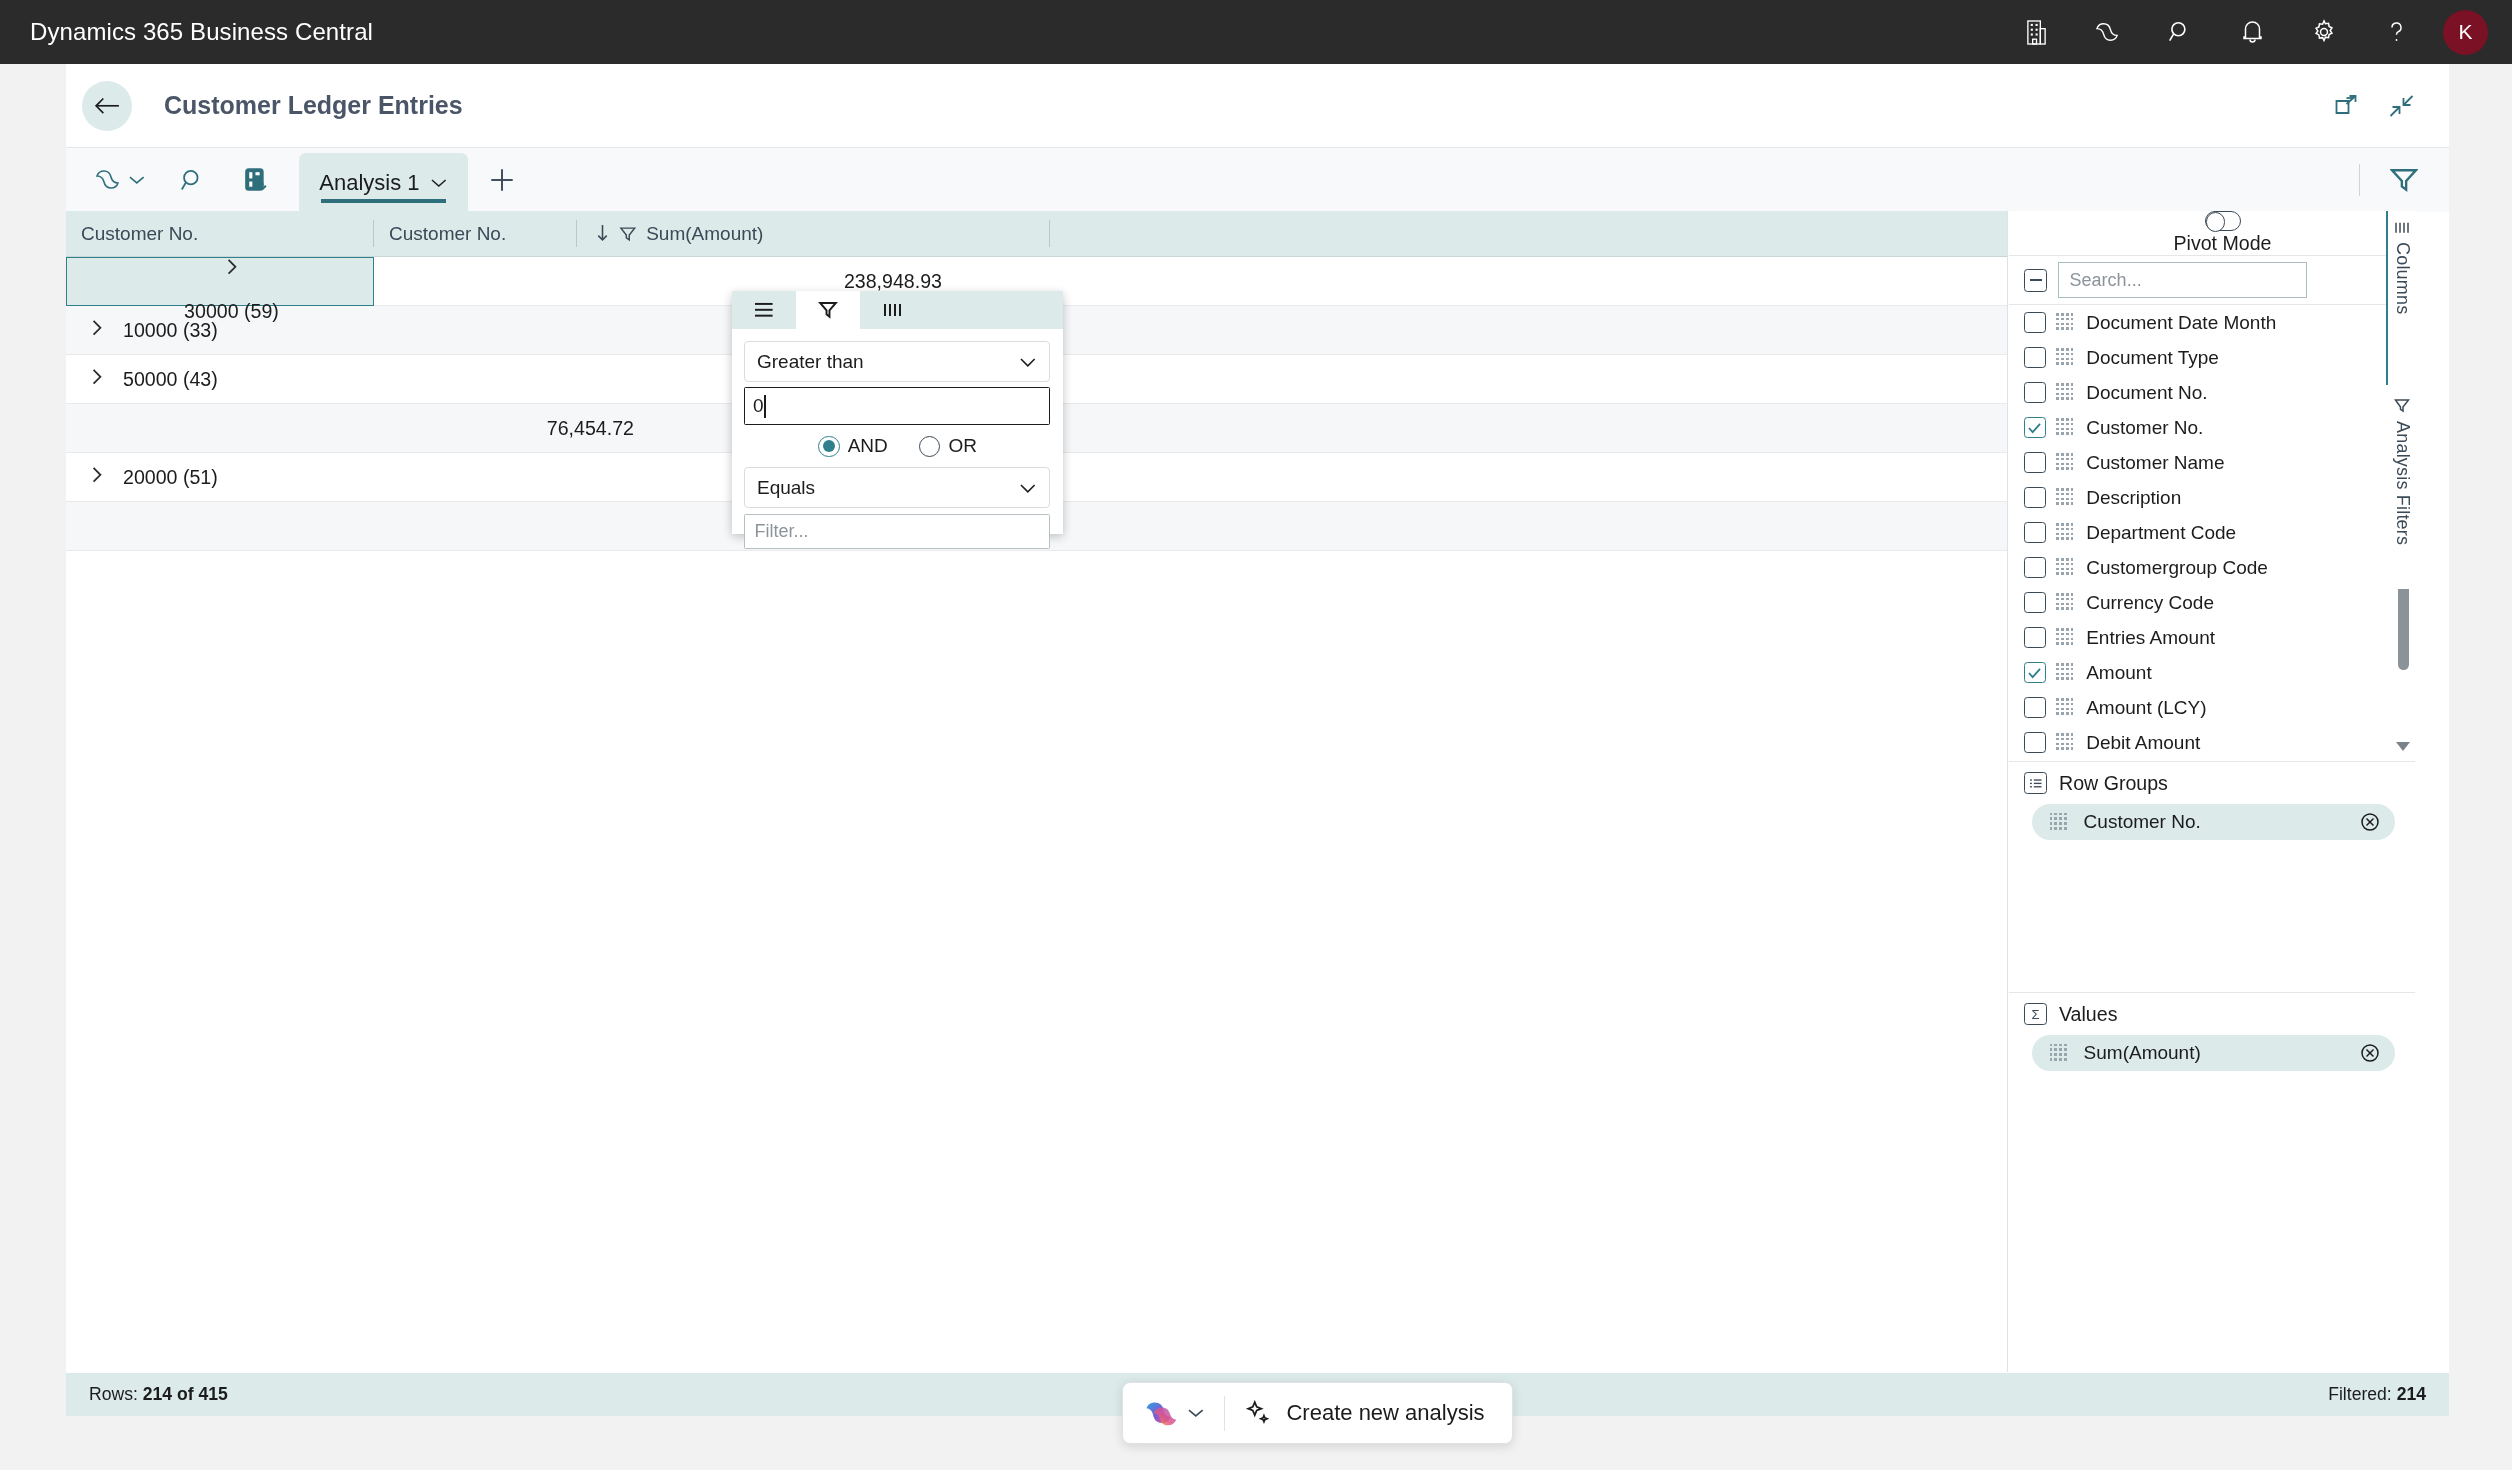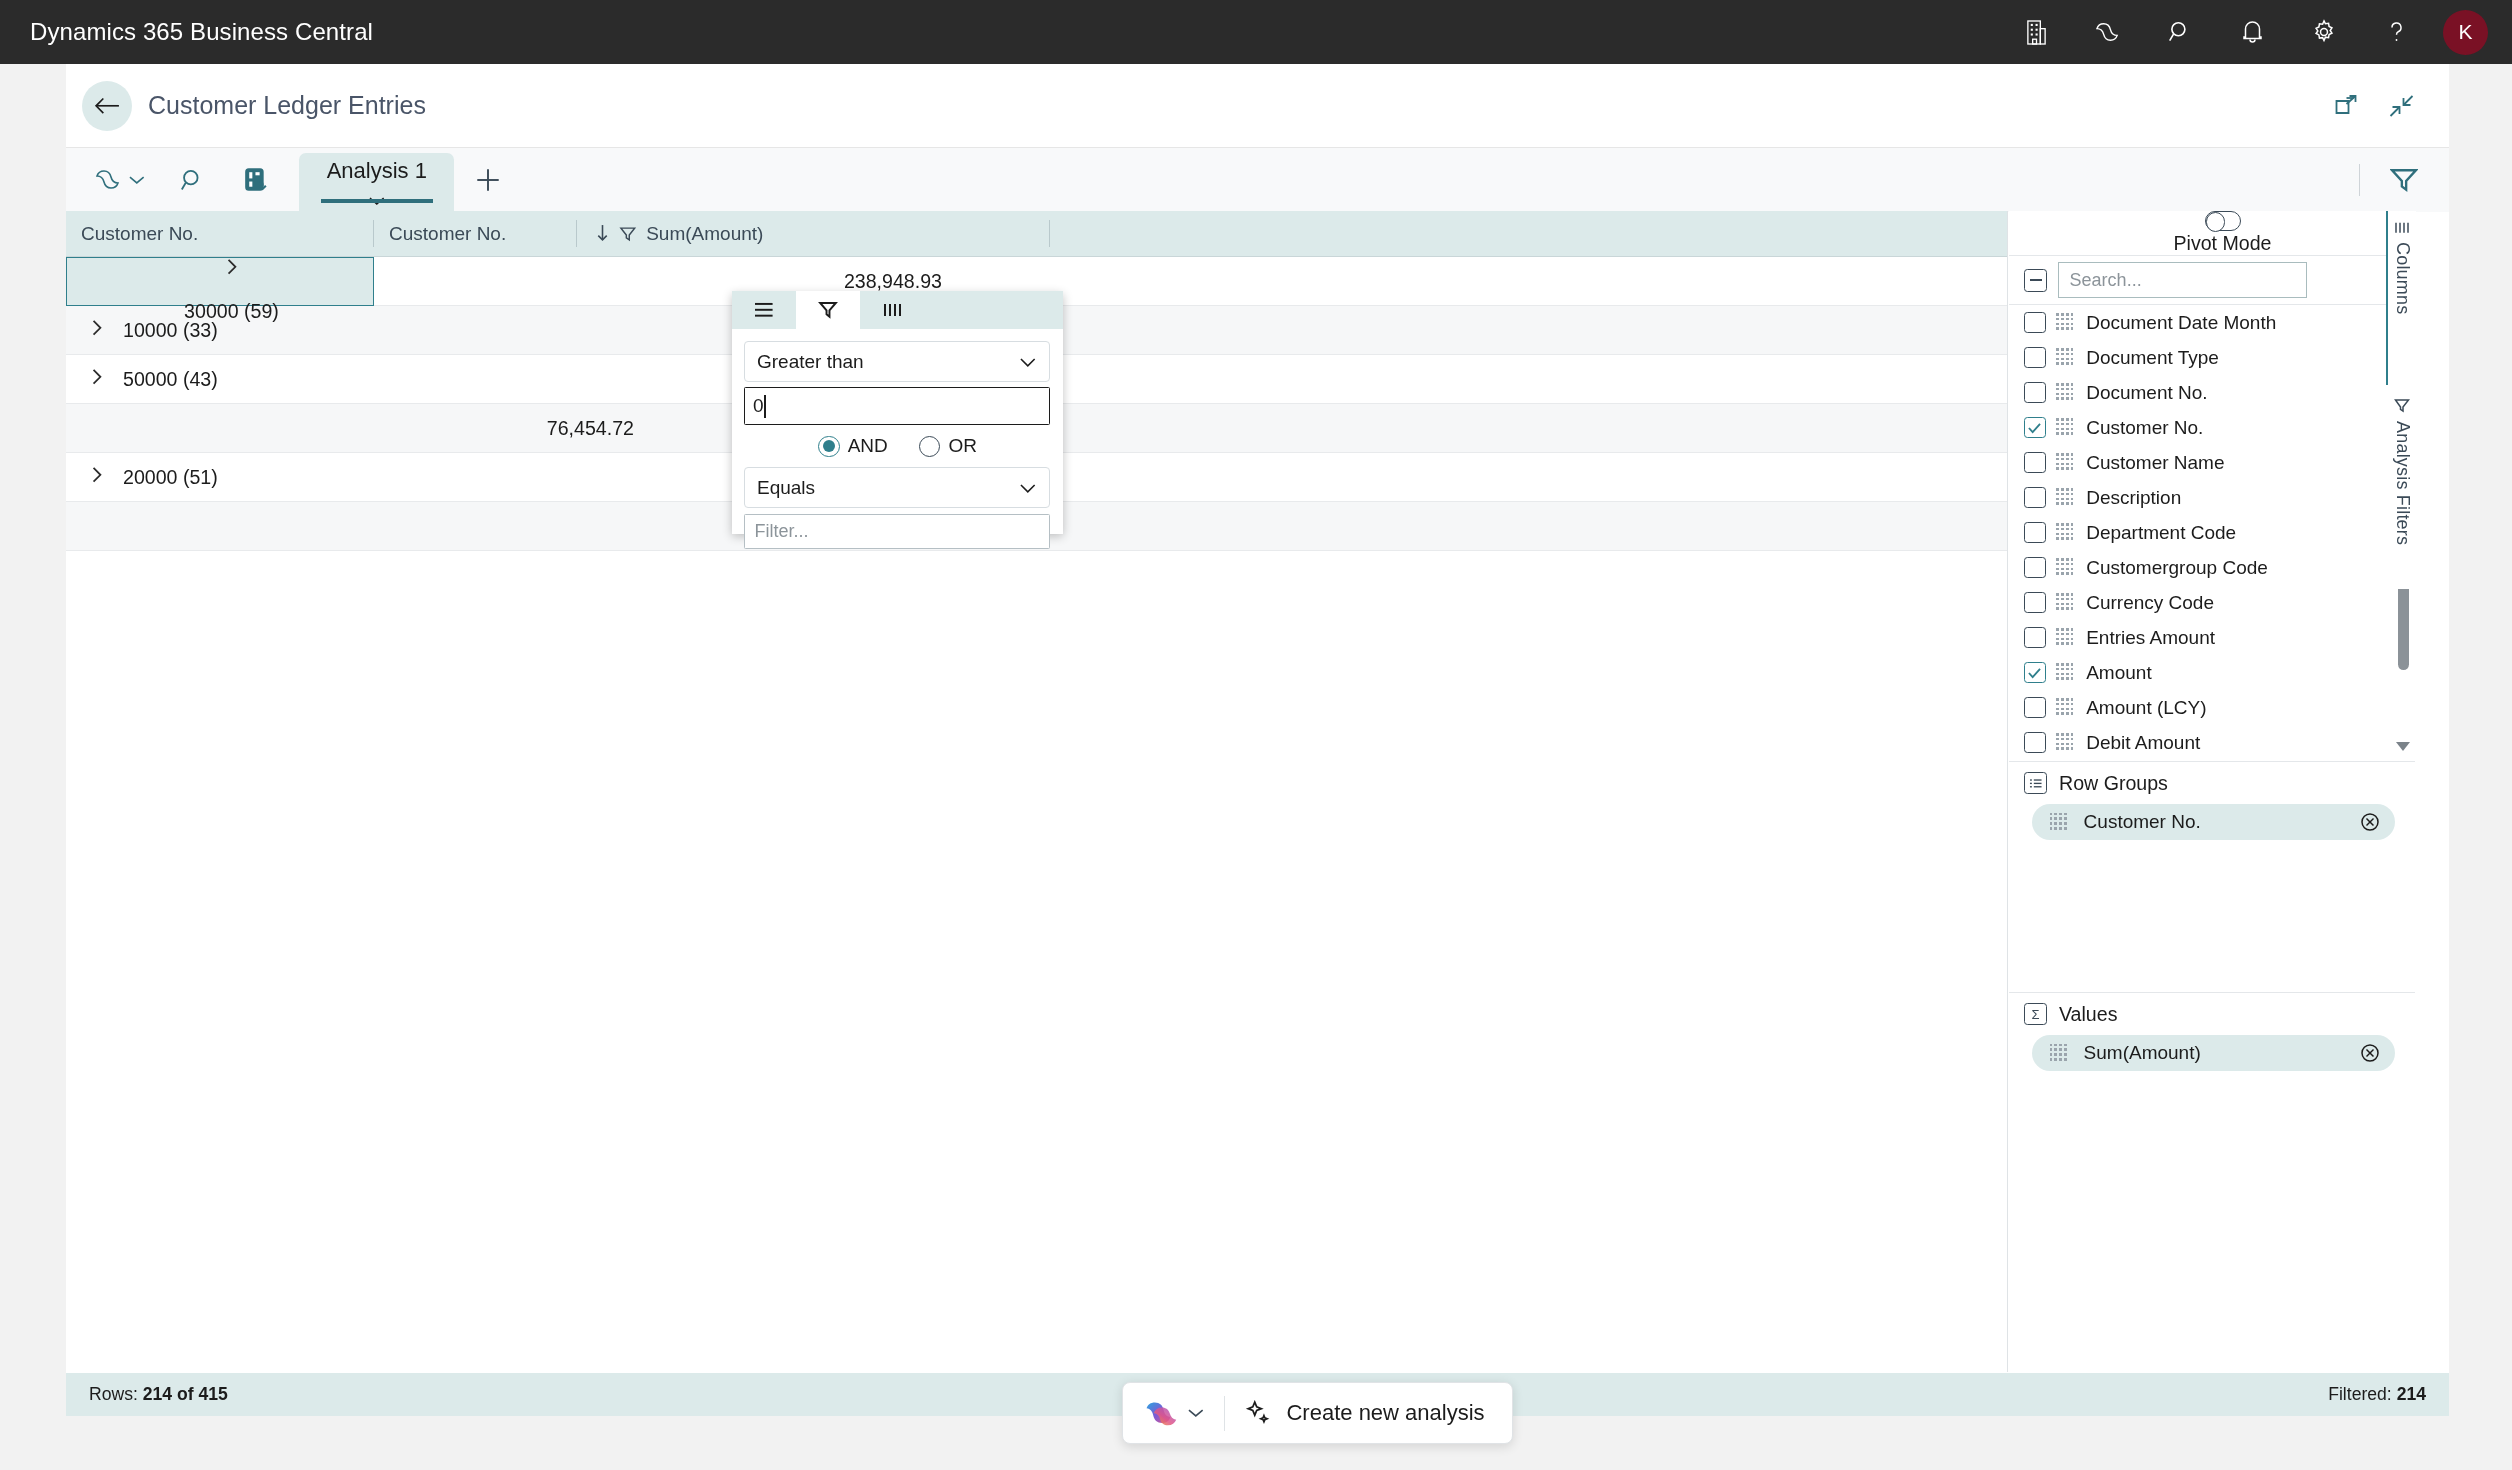--- a/index.html
+++ b/index.html
@@ -51,21 +51,21 @@
     position: absolute; left: 0; top: 0; width: 2383px; height: 84px;
     background: #ffffff; display: flex; align-items: center;
     border-bottom: 0.7px solid #e6e6e6;
   }
   .back-btn {
     width: 50px; height: 50px; border-radius: 50%; background: #dceaea;
     display: flex; align-items: center; justify-content: center;
     margin-left: 16px; cursor: pointer; color: #1c1c1c;
   }
   .page-title {
-    font-size: 25px; color: #4a5568; margin-left: 16px; font-weight: 400;
+    font-size: 25px; color: #4a5568; margin-left: 32px; font-weight: 700;
   }
   .page-header-actions {
     margin-left: auto; display: flex; align-items: center; gap: 28px; padding-right: 34px;
   }
   .hdr-action { color: #2f6f7c; cursor: pointer; display:flex; }
 
   
   .toolbar {
     position: absolute; left: 0; top: 84px; width: 2383px; height: 64px;
     background: #f8f9fa; display: flex; align-items: flex-end;
@@ -74,21 +74,20 @@
     height: 64px; display: flex; align-items: center; justify-content: center;
     color: #2f6f7c; cursor: pointer;
   }
   .tb-icon.first { width: 81px; margin-left: 13.5px; gap: 5.4px; }
   .tb-icon.w1 { width: 64px; }
   .analysis-tab {
     margin-left: 10.8px; height: 59px; min-width: 155px; background: #dceaea;
     border-radius: 6.8px 6.8px 0 0; display: flex; align-items: center;
     justify-content: center; gap: 10.8px; padding: 0 20px; cursor: pointer;
     position: relative;
-    flex-direction: column;
   }
   .analysis-tab .lbl { font-size: 22px; color: #1c1c1c; }
   .analysis-tab .underline {
     position: absolute; left: 21.6px; right: 21.6px; bottom: 9.5px; height: 4px; background: #2f6f7c;
   }
   .plus-btn {
     width: 68px; height: 64px; display: flex; align-items: center; justify-content: center;
     color: #3b4a57; cursor: pointer;
   }
   .tb-right { margin-left: auto; display: flex; align-items: center; height: 64px; padding-right: 31px; gap: 30px; }

